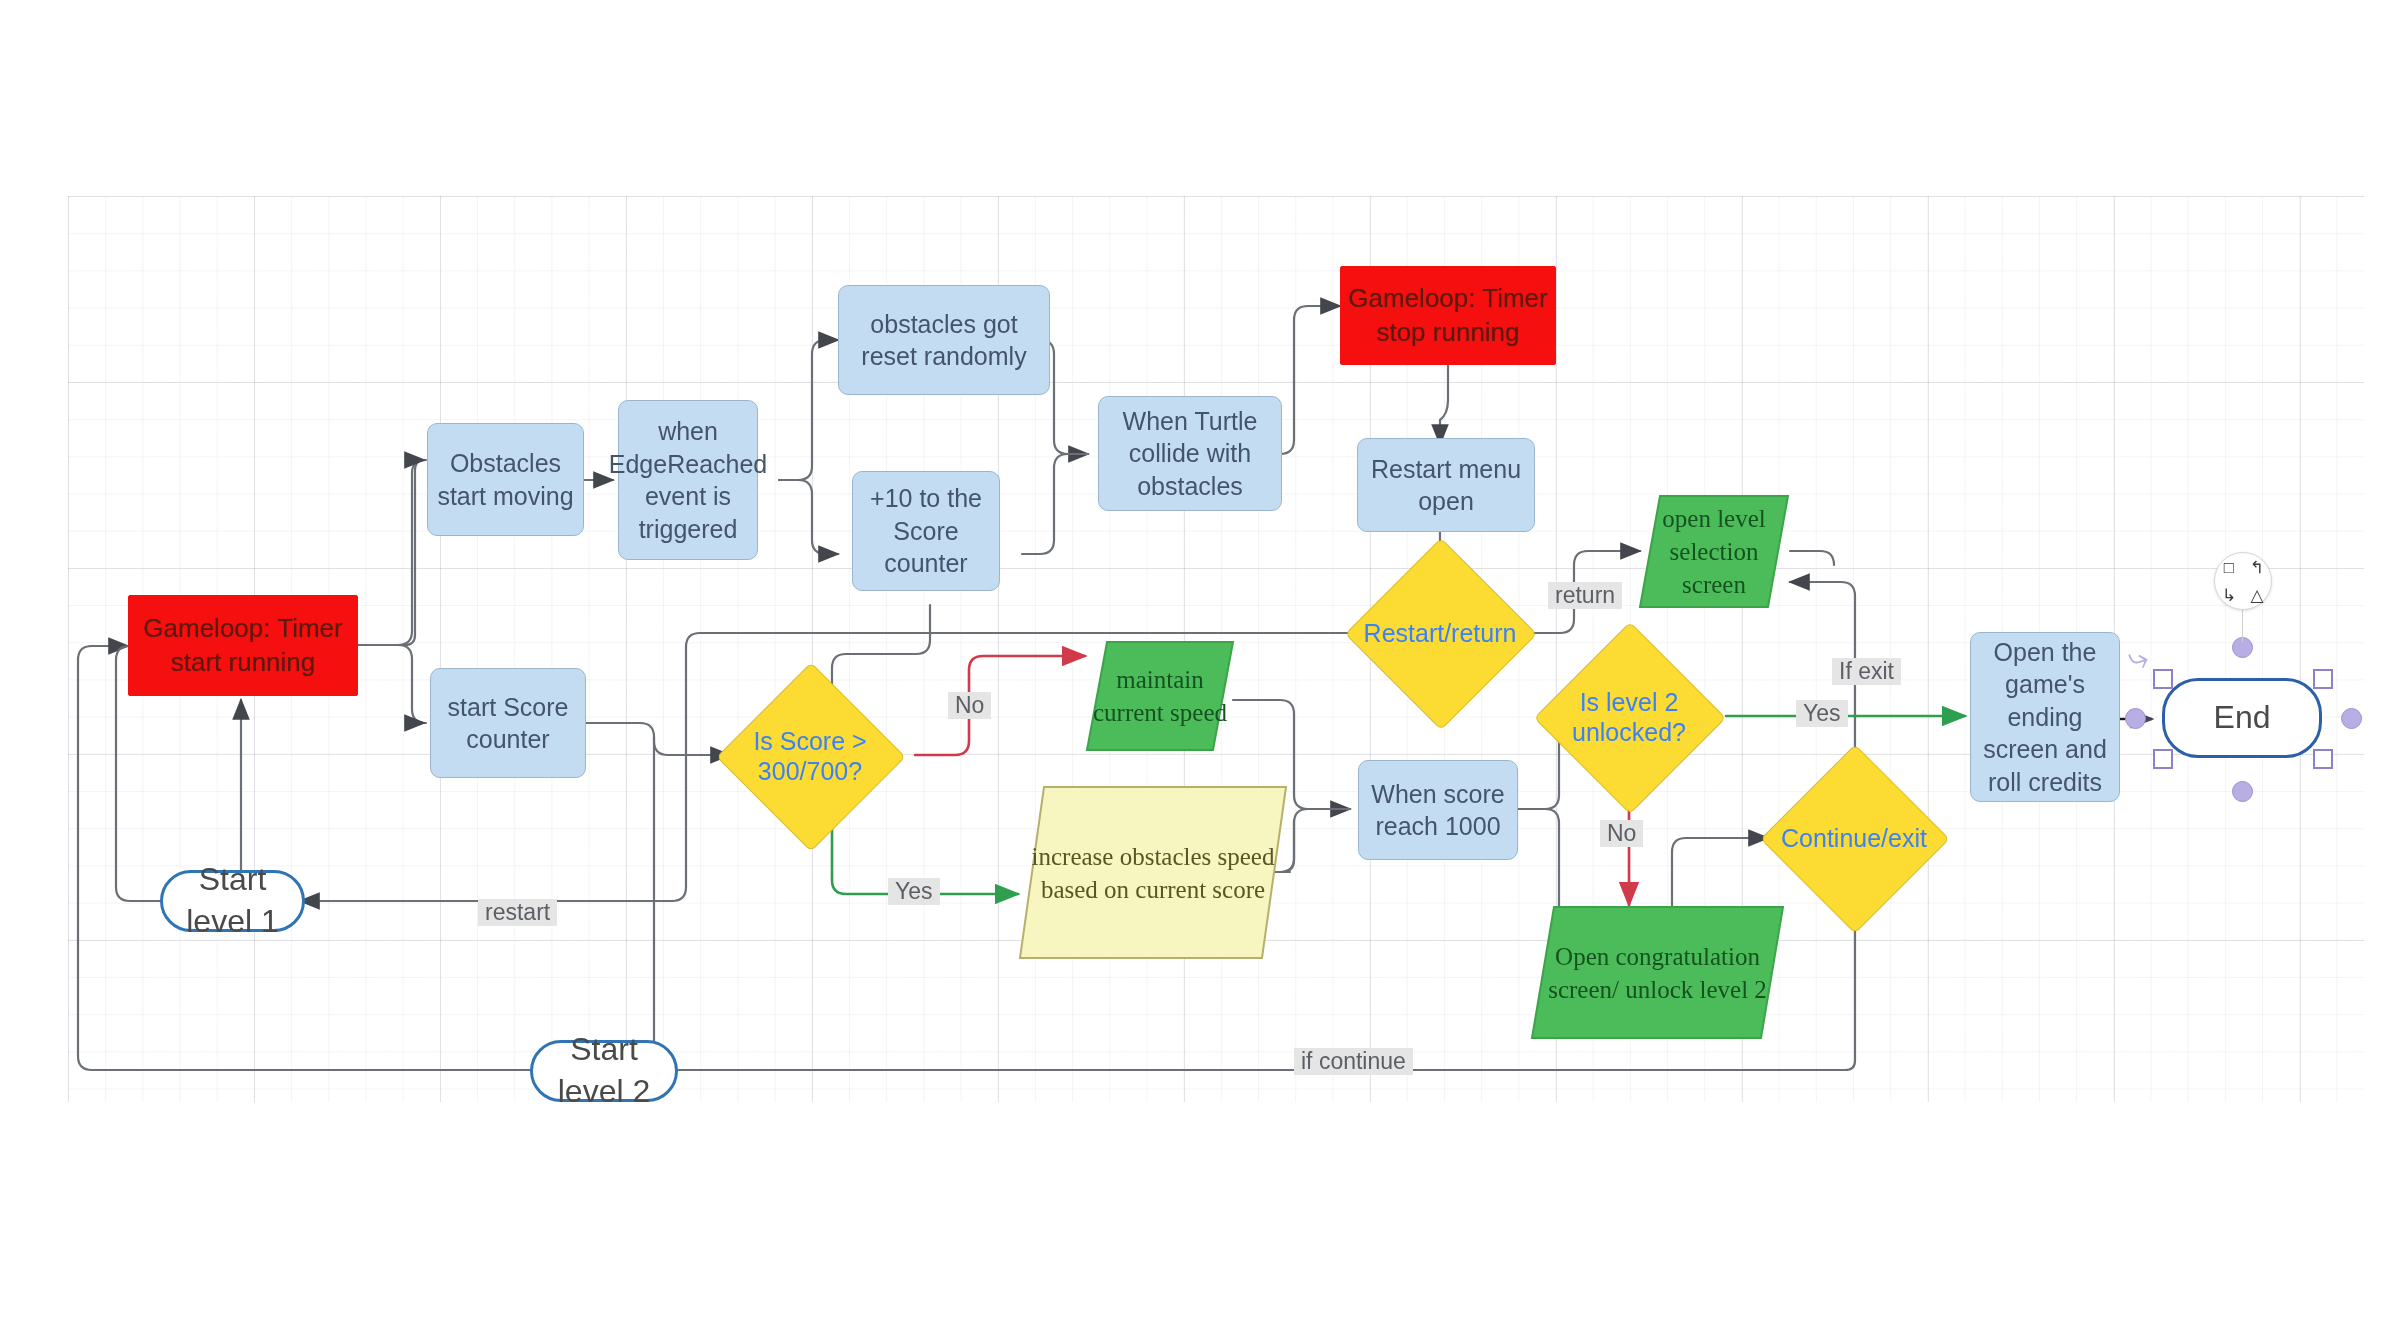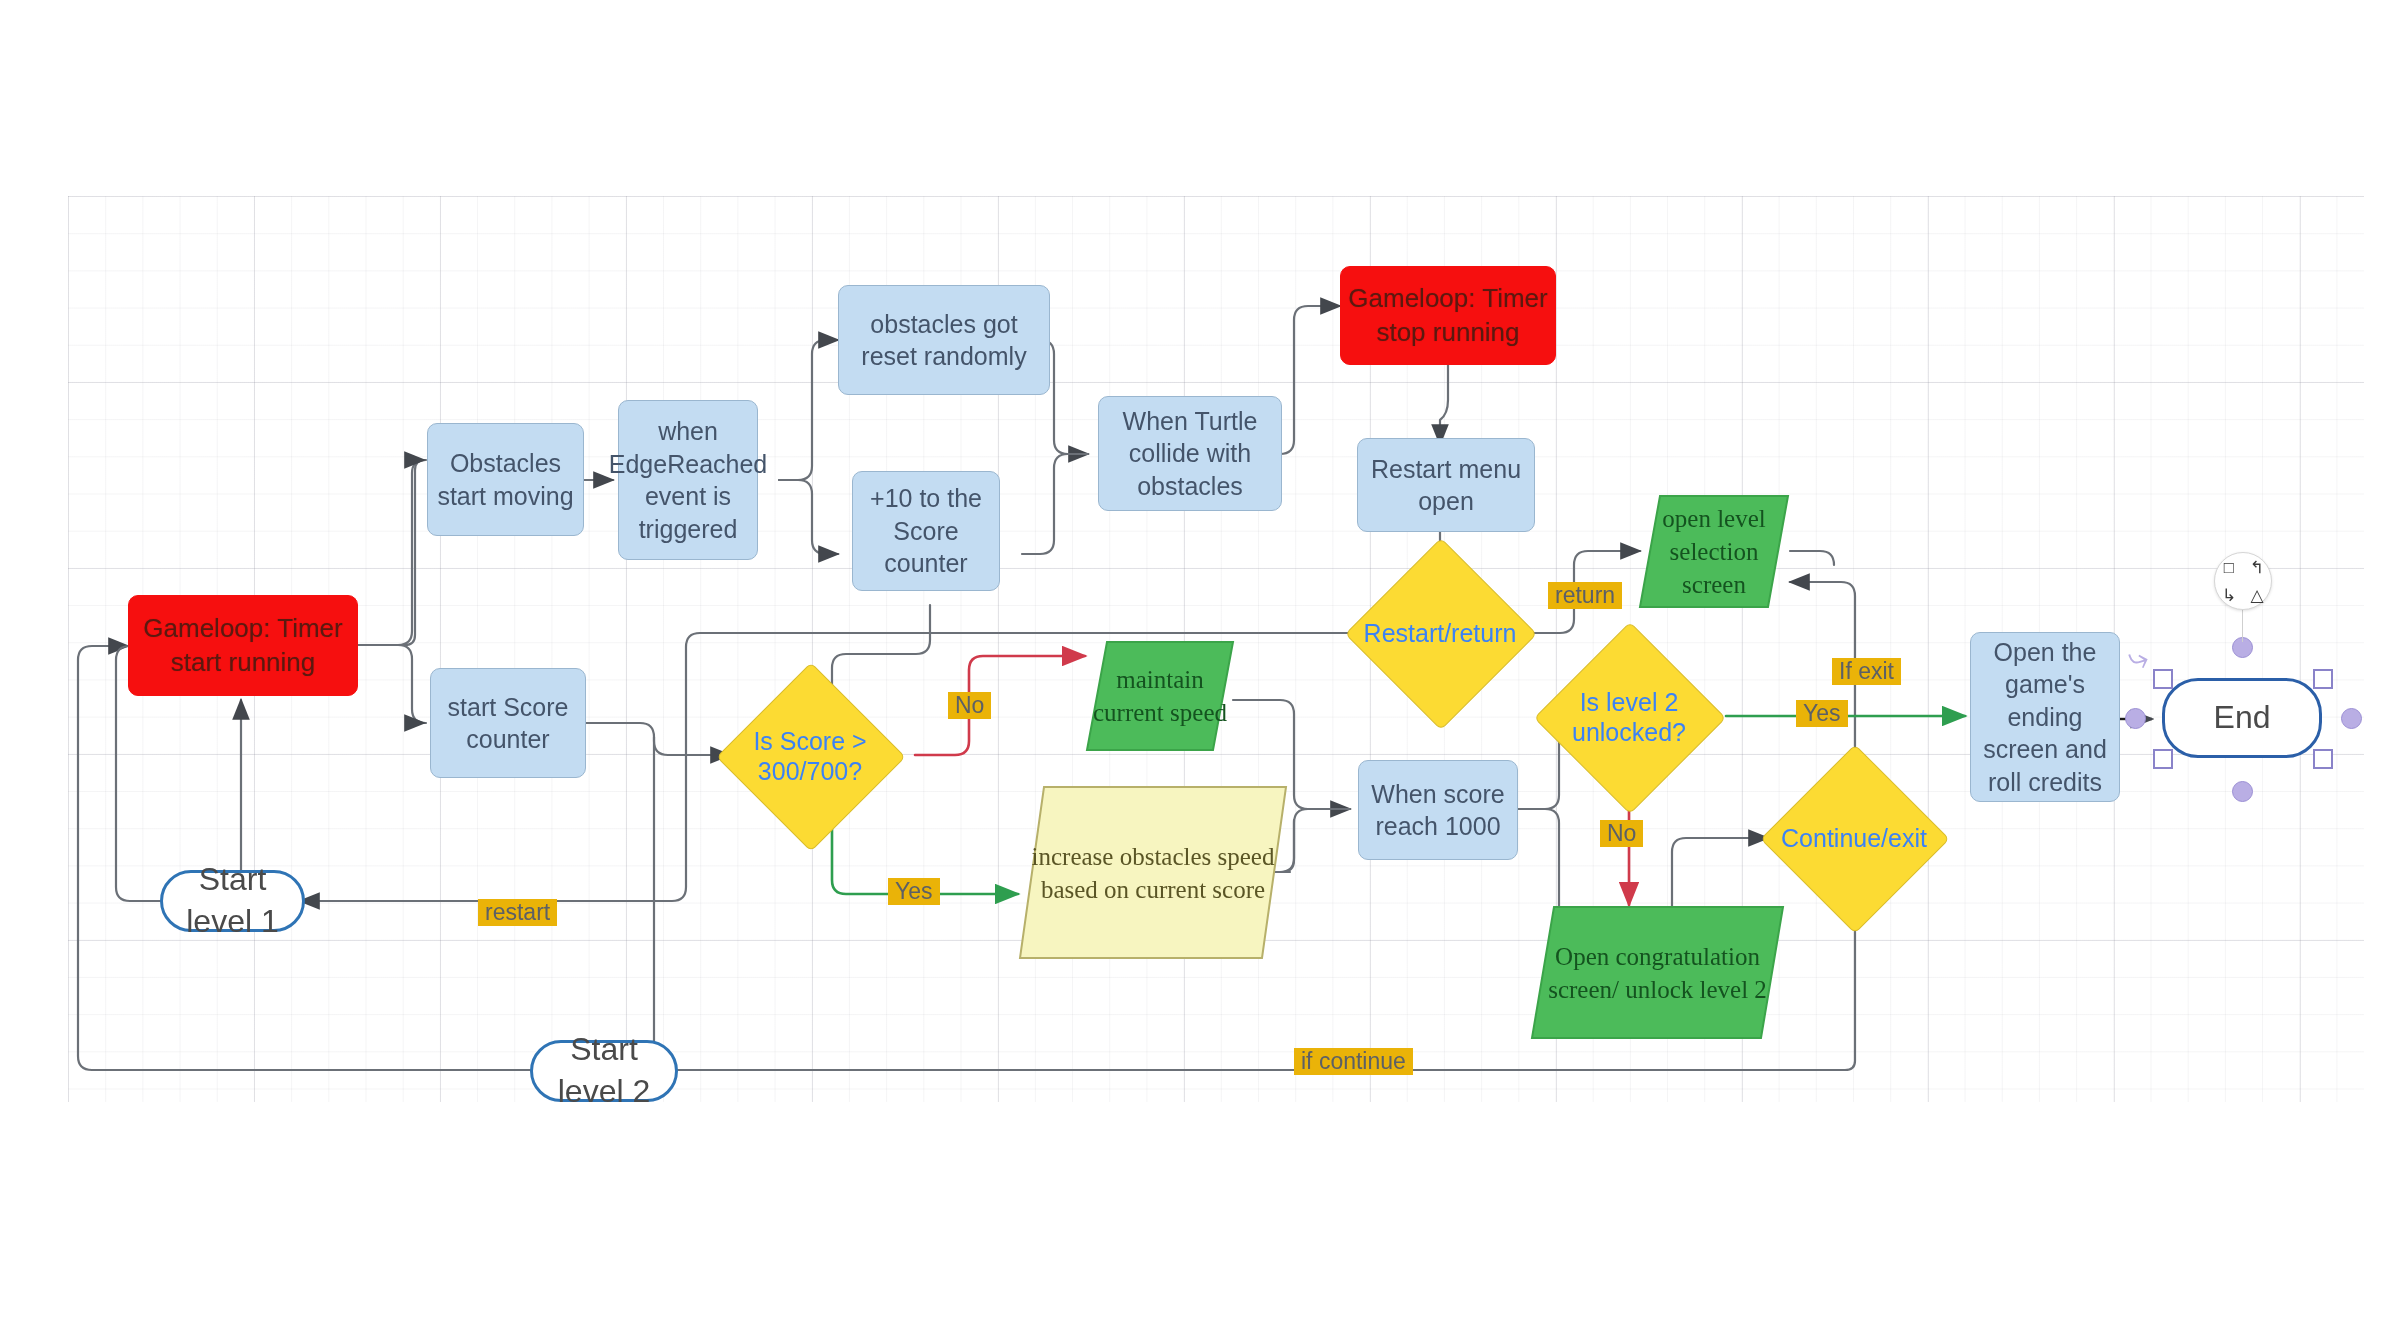--- a/index.html
+++ b/index.html
@@ -31,21 +31,21 @@
     line-height:1.30;
   }
   .node .lbl{display:block;padding:0 6px;}
 
   
   .n-blue{
     background:#c3dcf2;border:1px solid #9ab6cf;border-radius:10px;
     color:#44546a;font-size:25px;
   }
   .n-red{
-    background:#f60f0f;border:1px solid #f60f0f;border-radius:10px;
+    background:#f60f0f;border:1px solid #f60f0f;border-radius:2px;
     color:#5a1a10;font-size:26px;font-weight:500;
     text-shadow:0 0 1px rgba(0,0,0,.25);
   }
   .n-term{
     background:#ffffff;border:3px solid #2f74b5;border-radius:36px;
     color:#4a4a4a;font-size:32px;
   }
   .n-term.sel{border-color:#2b5fa8;}
   .diamond{
     position:absolute;display:flex;align-items:center;justify-content:center;
@@ -66,21 +66,21 @@
   .para .plbl{
     position:absolute;left:0;top:0;width:100%;height:100%;
     display:flex;align-items:center;justify-content:center;text-align:center;
     font-size:25px;line-height:1.32;z-index:2;
   }
   .p-green .plbl{color:#14531f;}
   .p-yellow .plbl{color:#5a5525;}
 
   .edgelabel{
     position:absolute;color:#5c6066;font-size:23px;
-    background:#eab308;padding:0 7px;white-space:nowrap;
+    background:#e5e5e5;padding:0 7px;white-space:nowrap;
   }
 
   
   .handle{
     position:absolute;width:20px;height:20px;background:#ffffff;
     border:2px solid #8a83c9;box-sizing:border-box;
   }
   .cdot{
     position:absolute;width:21px;height:21px;border-radius:50%;
     background:#b9aee4;border:1px solid #9b8fd4;box-sizing:border-box;

